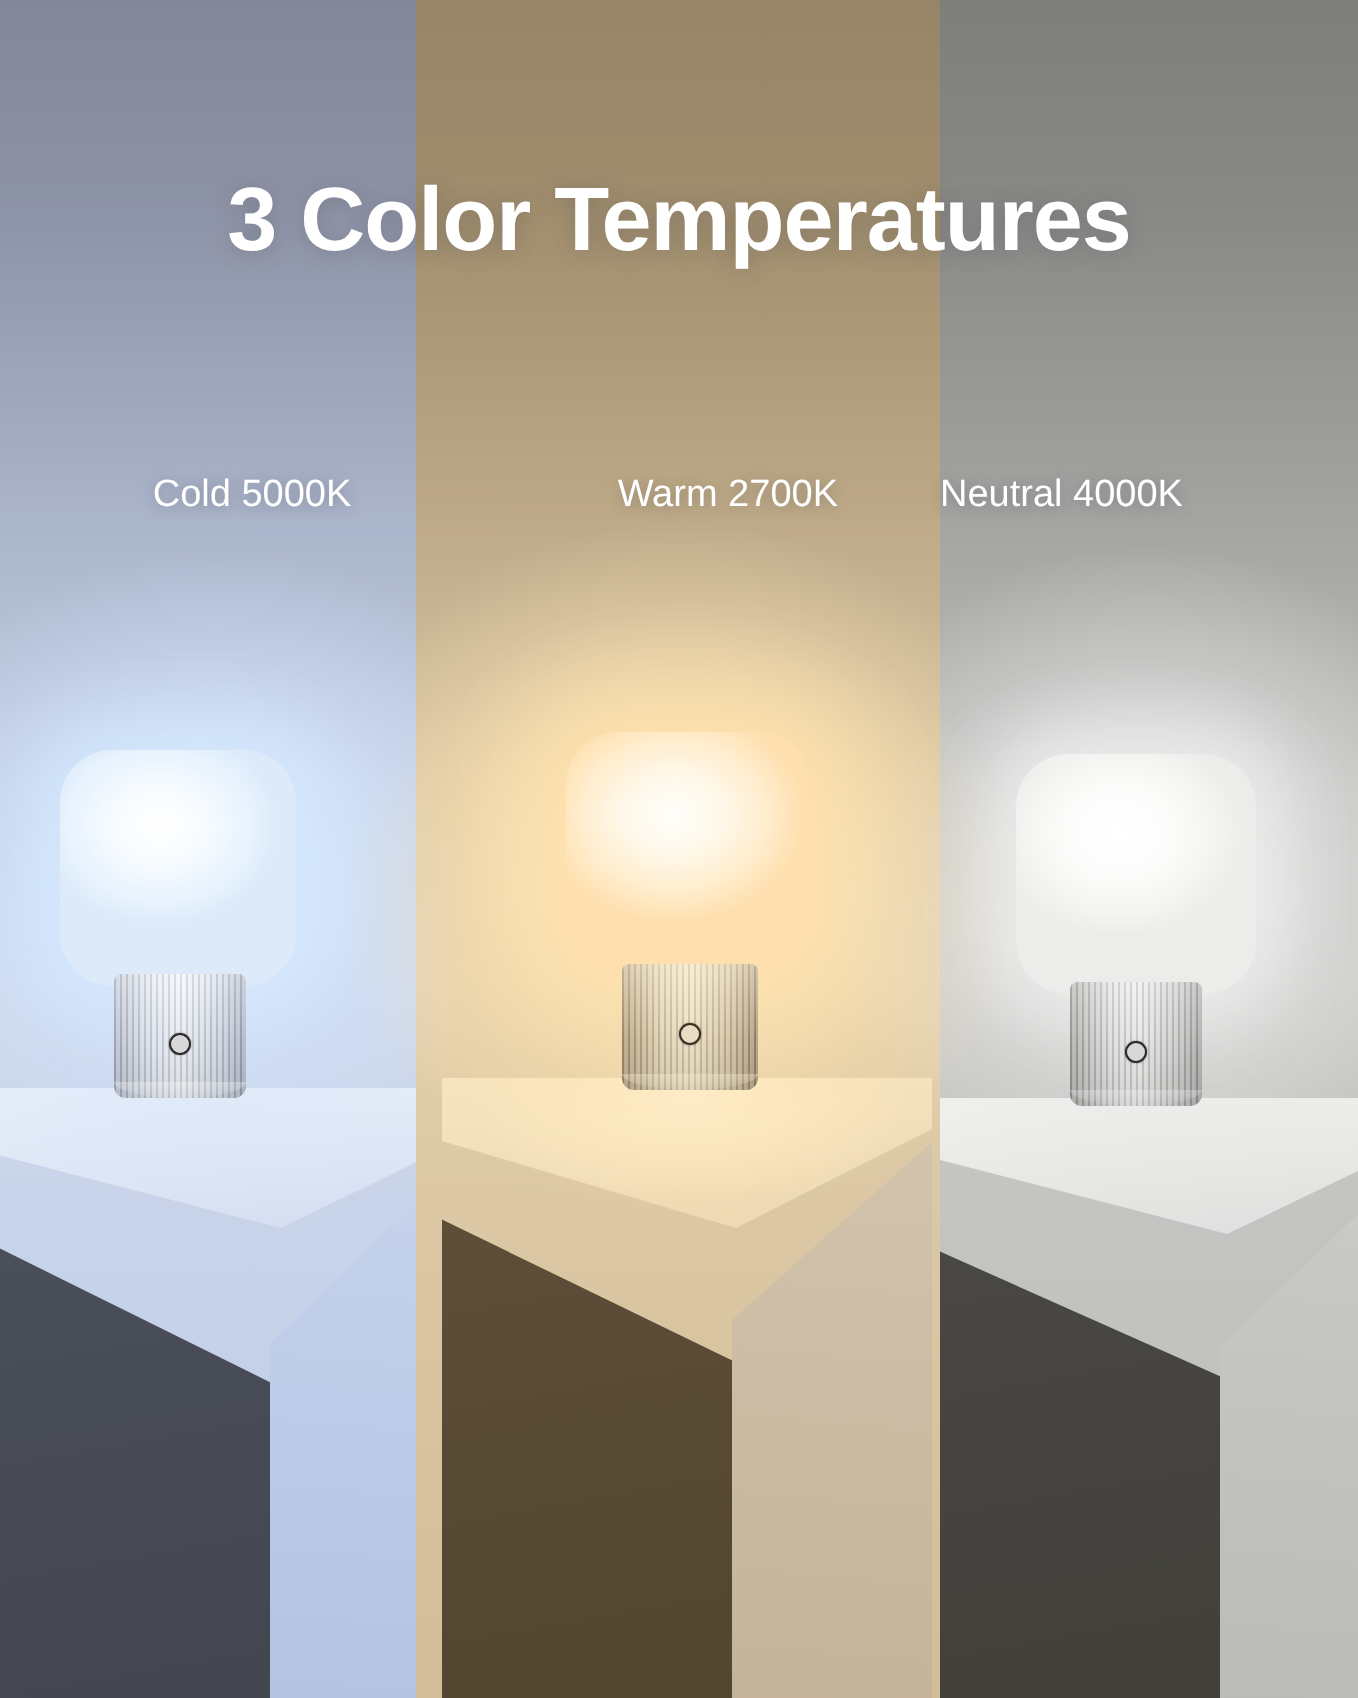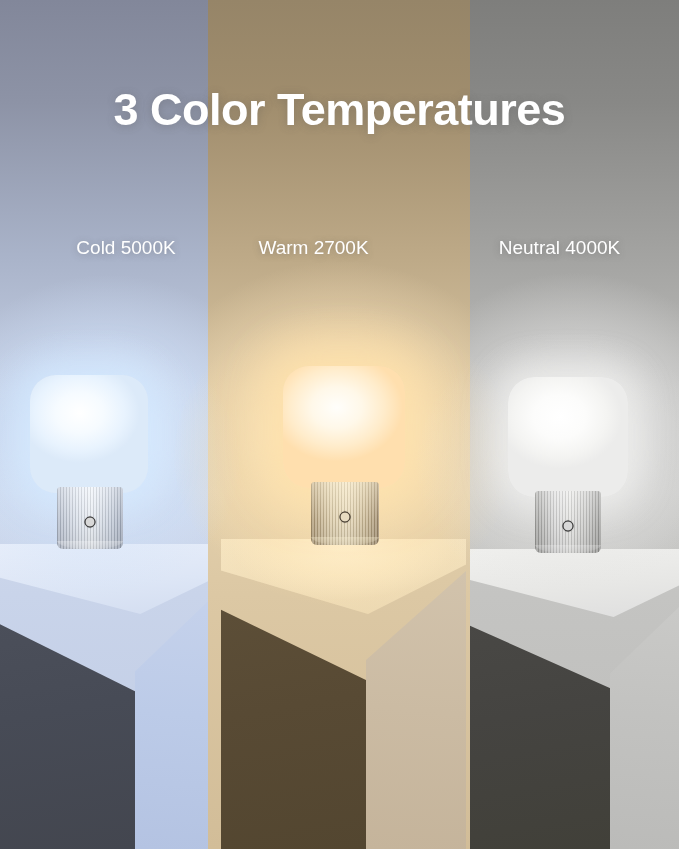--- a/index.html
+++ b/index.html
@@ -209,22 +209,22 @@
 
   .ct-label {
     position:absolute;
     top:237px;
     font-size:19px;
     color:#ffffff;
     white-space:nowrap;
     text-shadow:0 1px 7px rgba(70,70,70,0.35);
   }
   .ct-label-cold    { left:0;   width:252px; text-align:center; }
-  .ct-label-warm    { left:208px; width:211px; text-align:center; }
-  .ct-label-neutral { left:470px; width:179px; text-align:center; }
+  .ct-label-warm    { left:208px; width:211px; text-align:right; }
+  .ct-label-neutral { left:470px; width:179px; text-align:left; }
 </style>
 </head>
 <body>
 
 <div class="stage">
 
   <div class="panel panel-cold">
     <div class="wall wall-cold"></div>
   </div>
 

